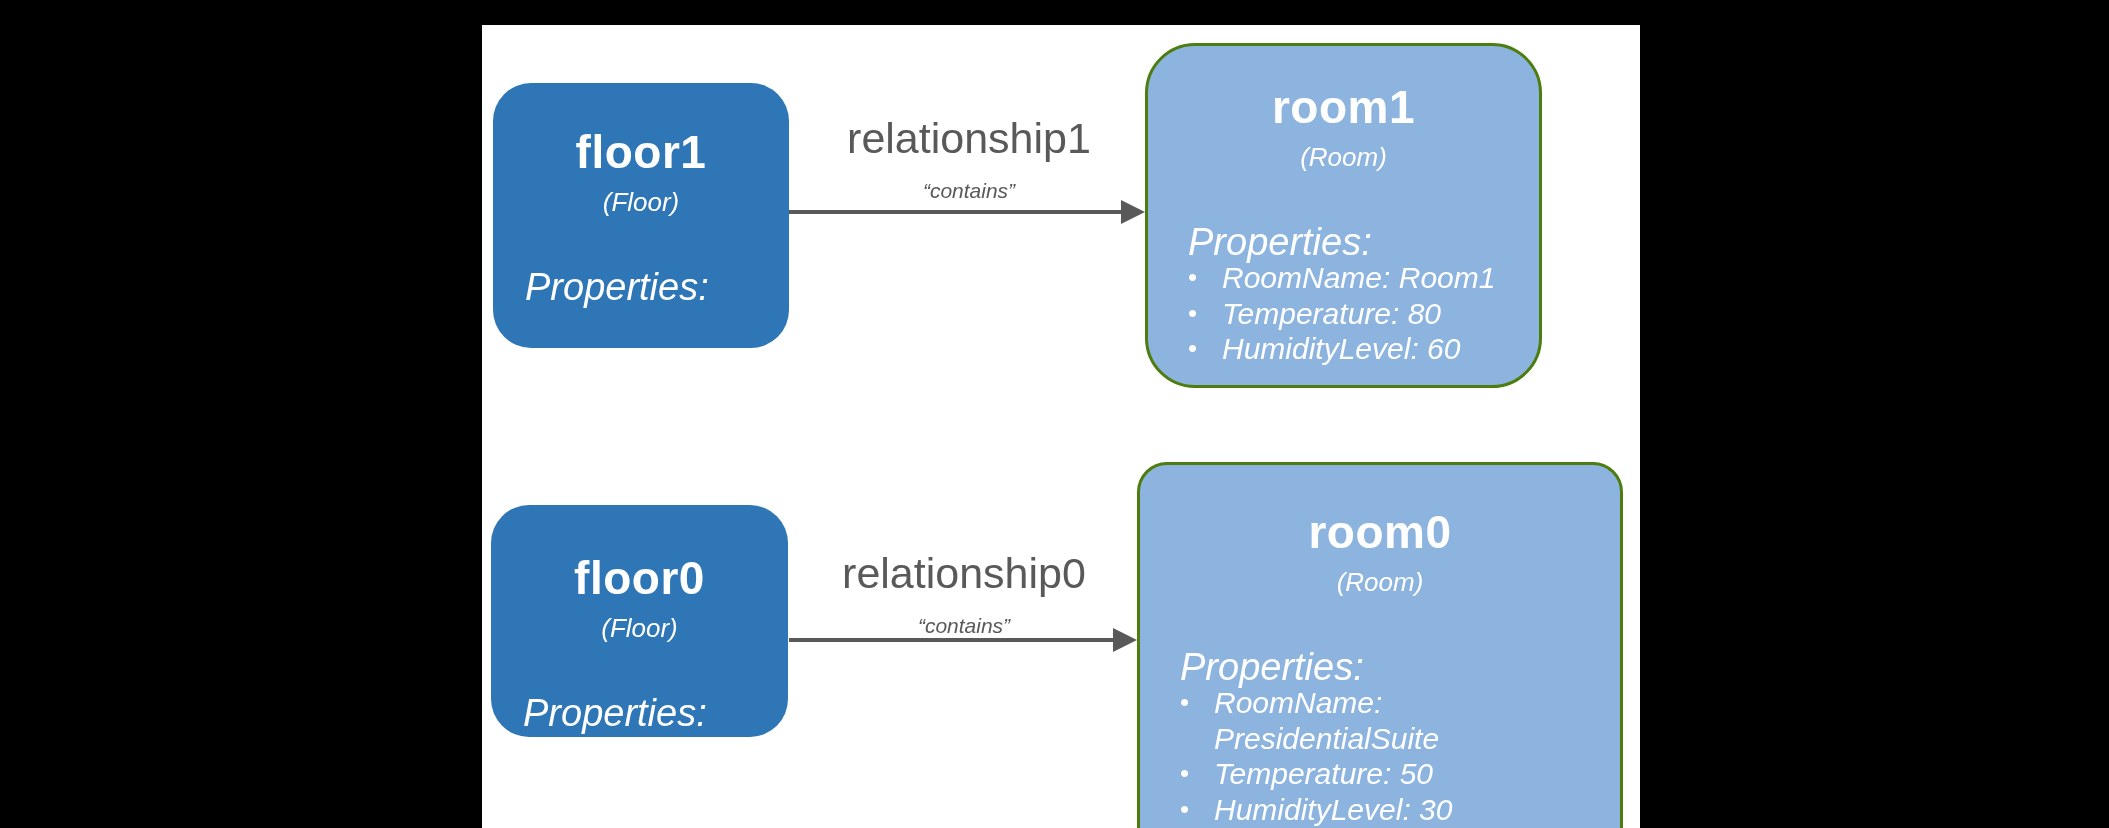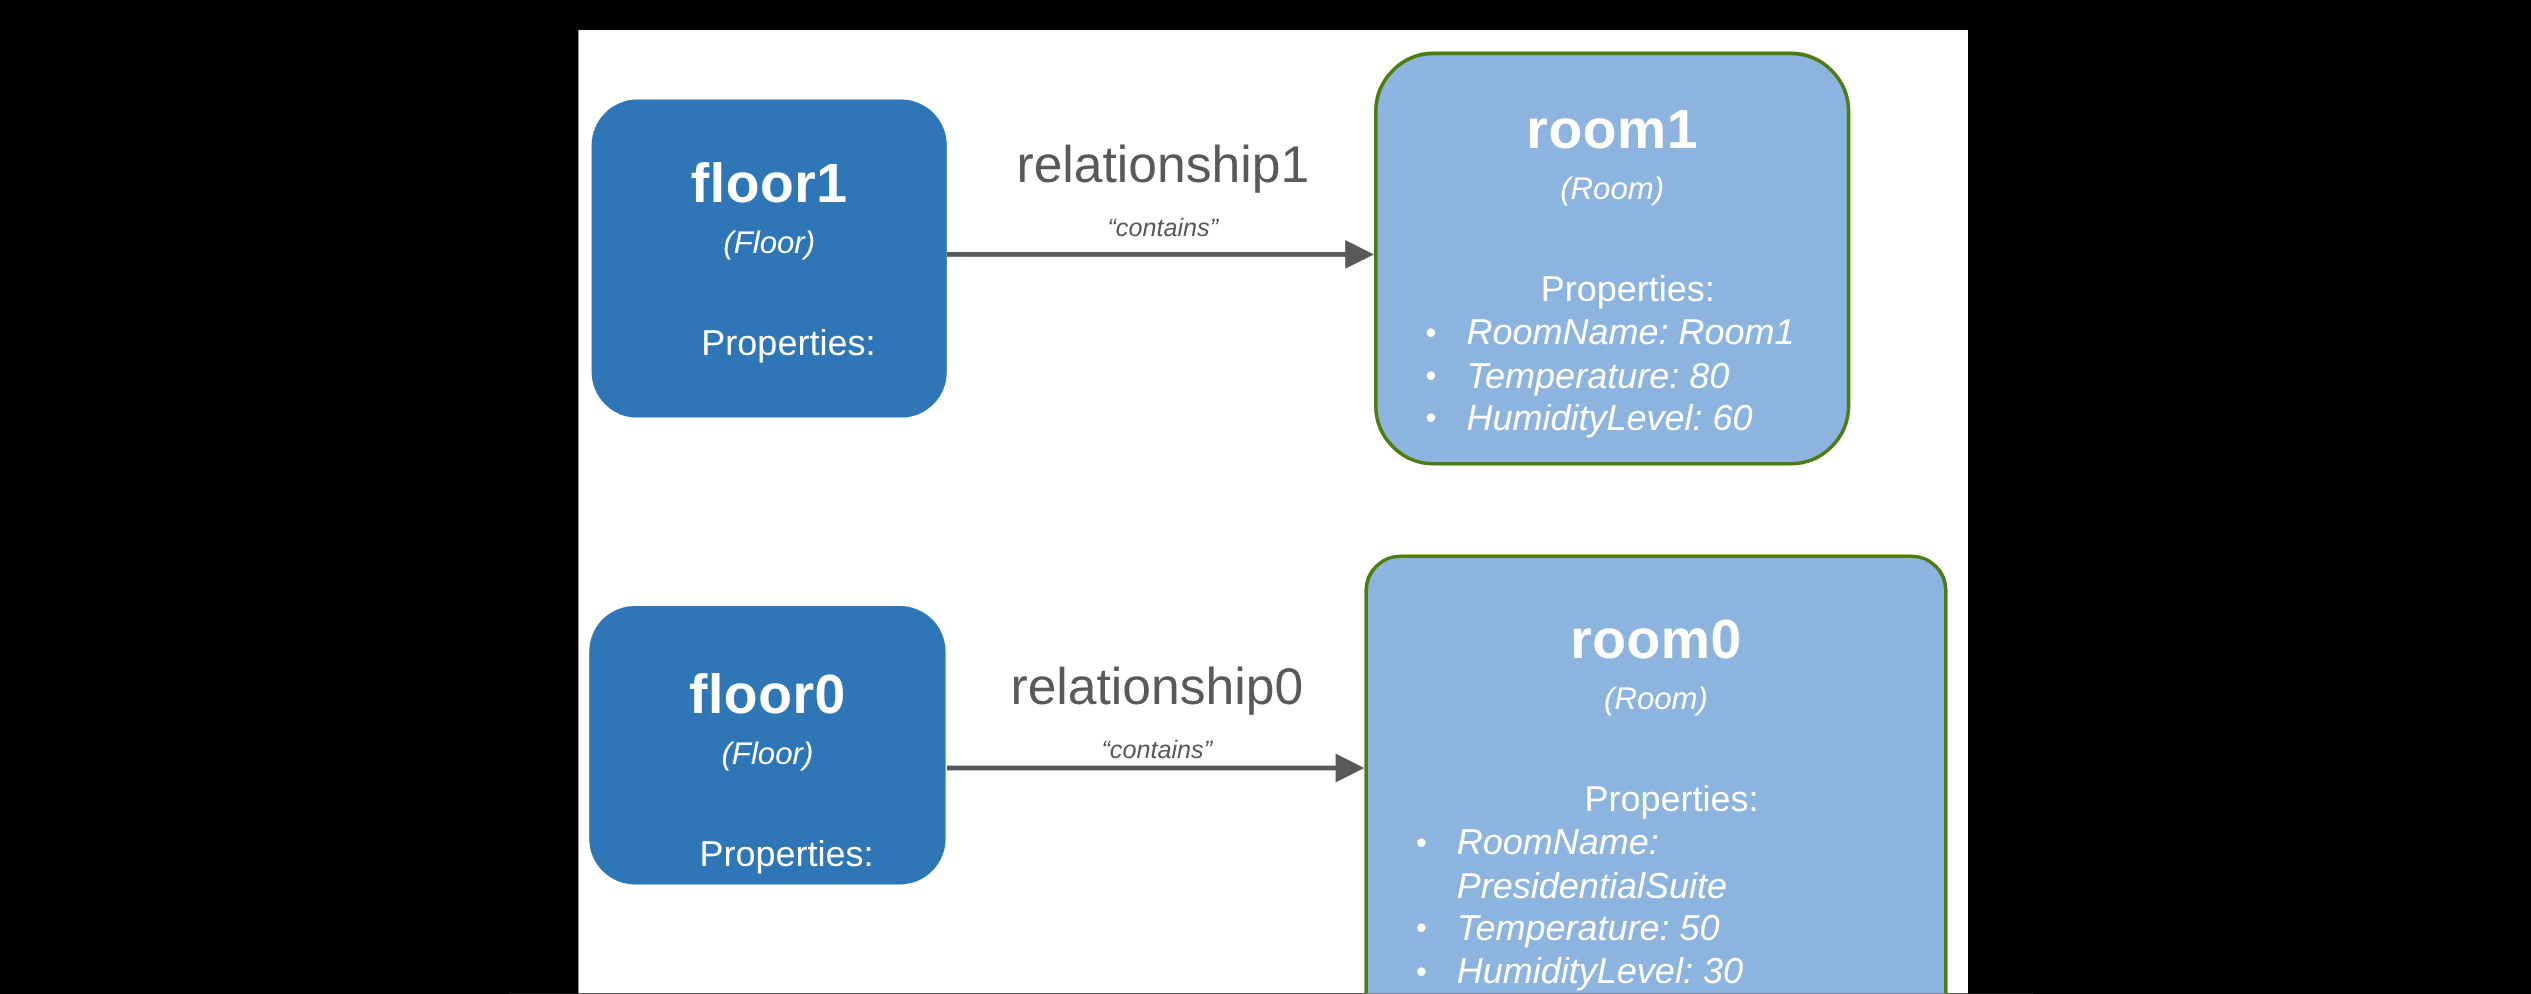--- a/index.html
+++ b/index.html
@@ -50,23 +50,23 @@
   .node-type {
     font-size: 26px;
     line-height: 46px;
     font-style: italic;
     text-align: center;
   }
   .props {
     text-align: left;
   }
   .props-label {
-    font-size: 30px;
+    font-size: 38px;
     line-height: 36px;
-    text-align: center;
+    font-style: italic;
   }
   .prop-list {
     margin: 0;
     padding: 0;
     list-style: none;
   }
   .prop-item {
     font-size: 30px;
     line-height: 35.5px;
     font-style: italic;

